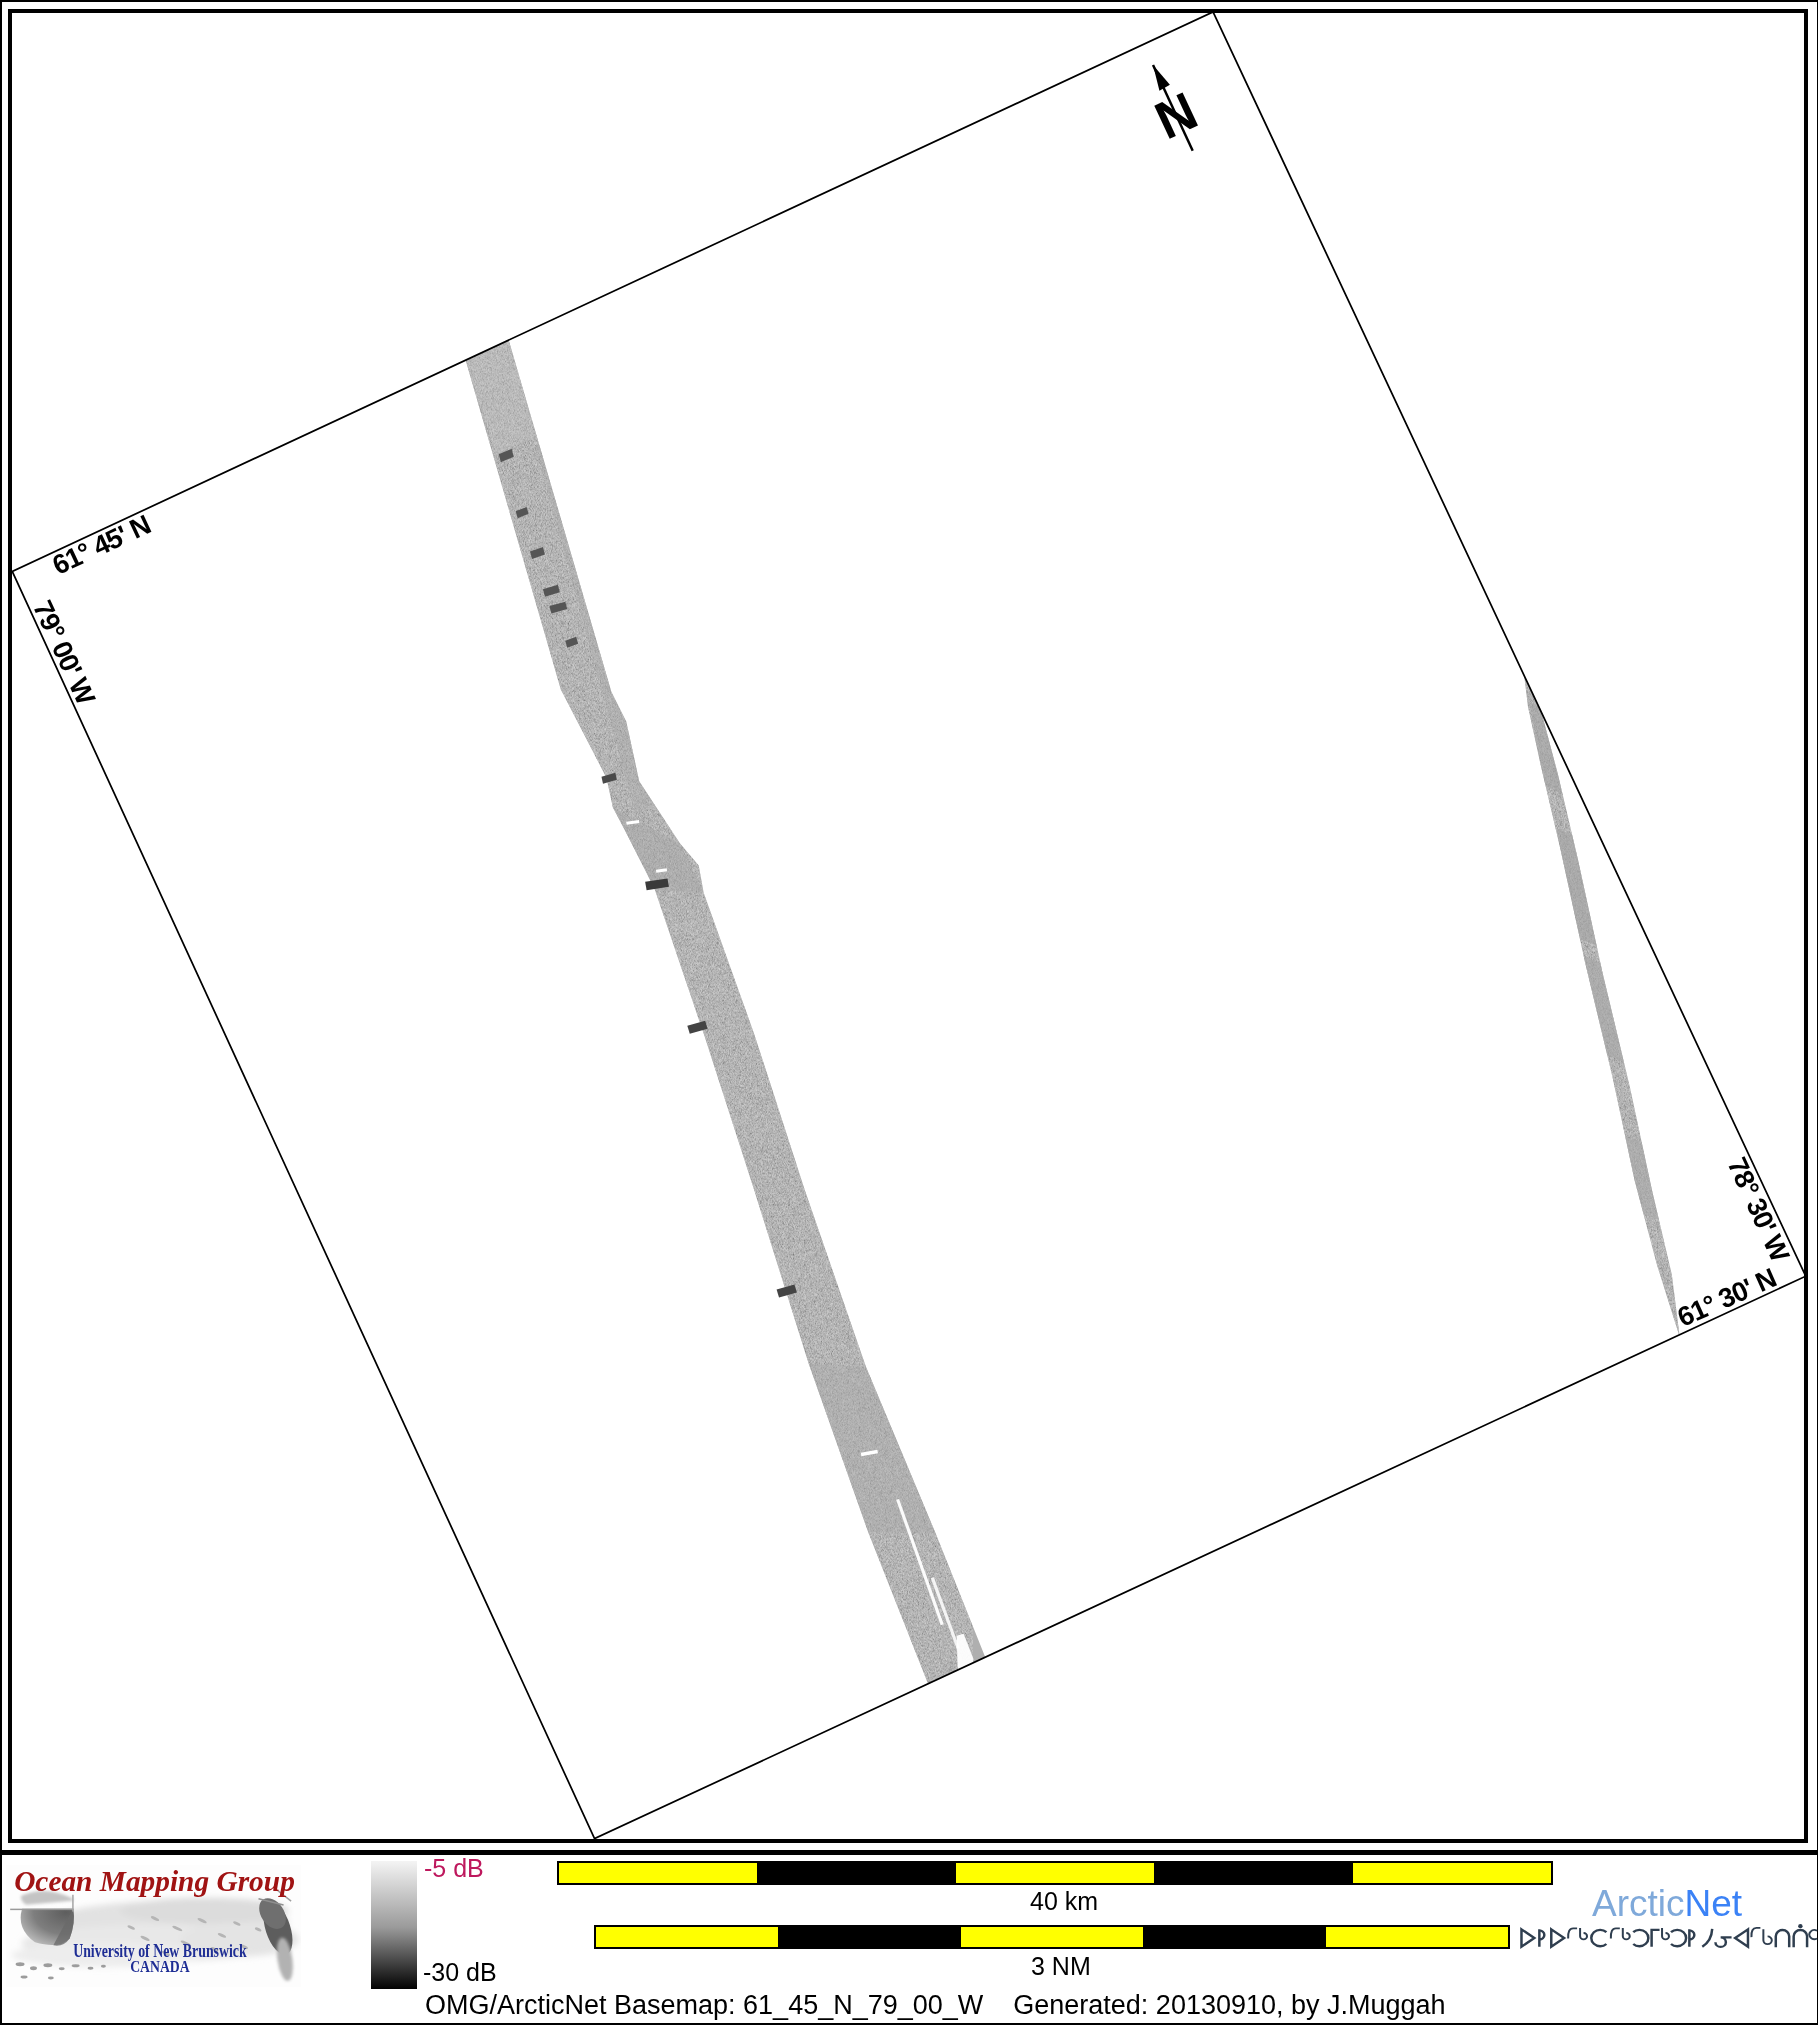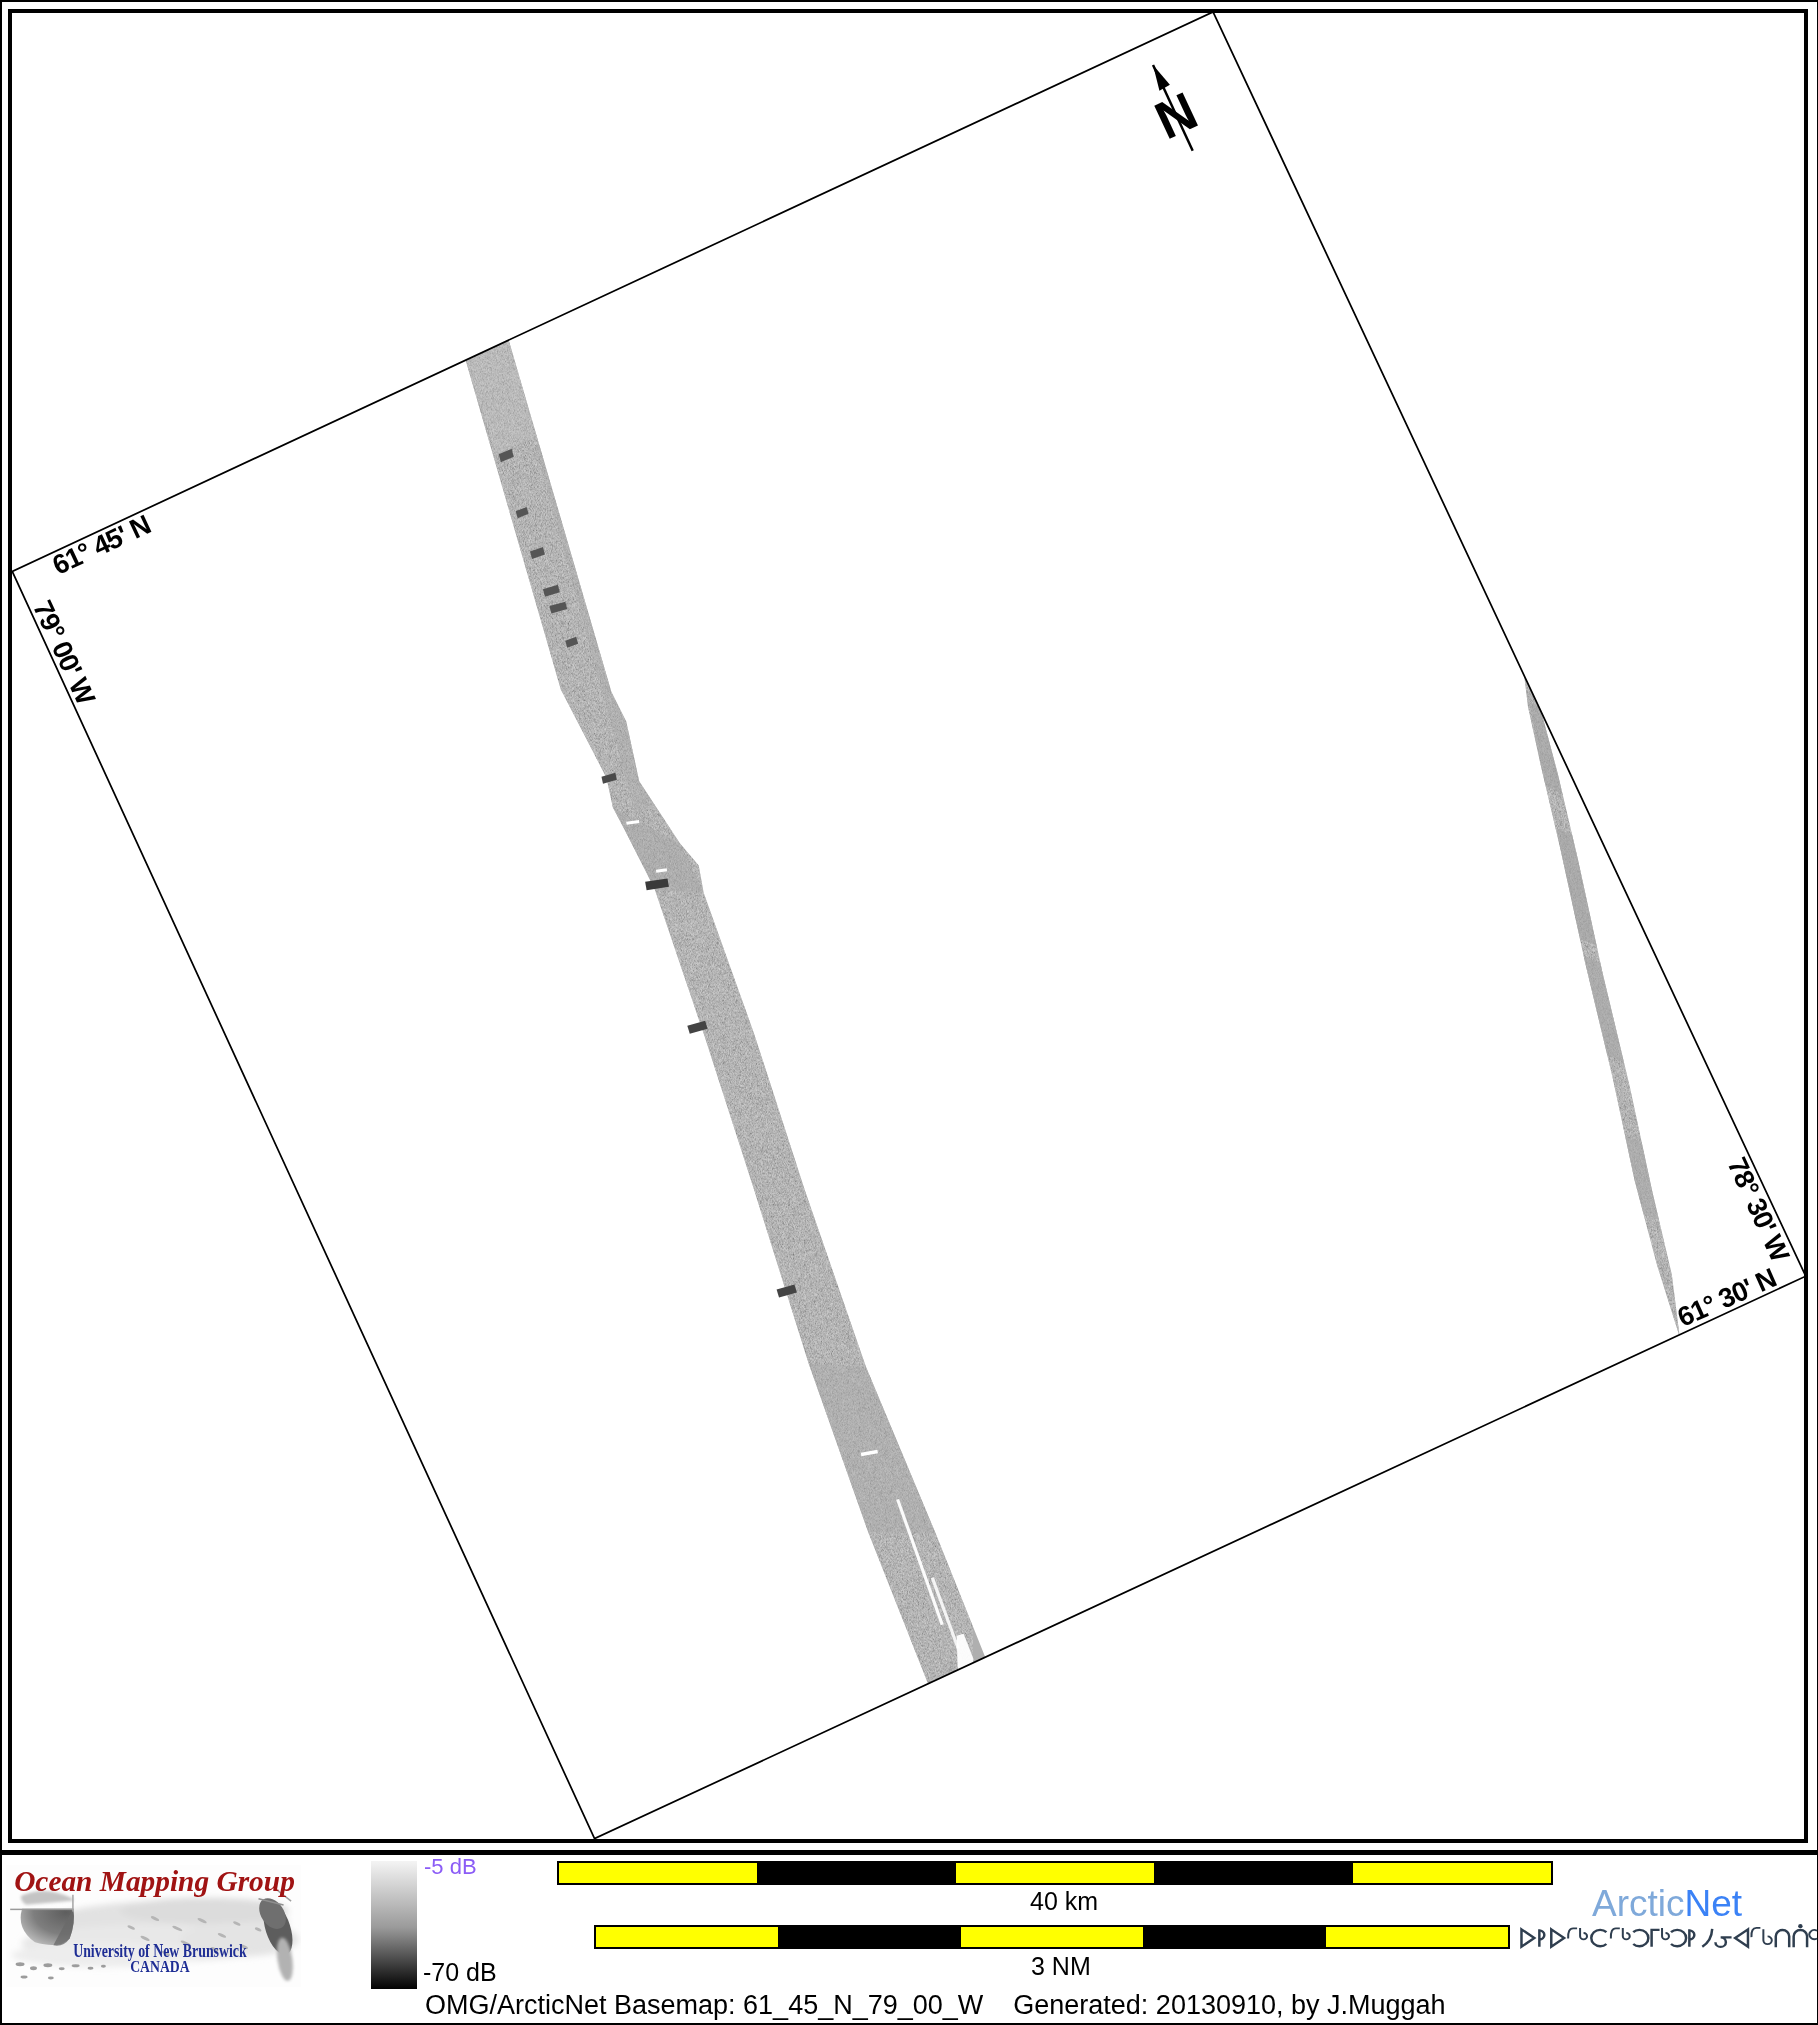--- a/index.html
+++ b/index.html
@@ -160,23 +160,23 @@
     <rect x="544" y="60" width="34" height="3" transform="rotate(38 560 62)" fill="#9f9f9f"></rect>
   </g>
 
   <text x="16" y="52" font-family="'Liberation Serif',serif" font-style="italic" font-weight="bold" font-size="58" fill="#a01313" textLength="566" lengthAdjust="spacingAndGlyphs">Ocean Mapping Group</text>
   <text x="310" y="185" text-anchor="middle" font-family="'Liberation Serif',serif" font-weight="bold" font-size="36" fill="#1e2d94" textLength="350" lengthAdjust="spacingAndGlyphs">University of New Brunswick</text>
   <text x="310" y="216" text-anchor="middle" font-family="'Liberation Serif',serif" font-weight="bold" font-size="35" fill="#1e2d94" textLength="120" lengthAdjust="spacingAndGlyphs">CANADA</text>
 </svg>
 
 <div class="abs" style="left:371px;top:1861px;width:46px;height:128px;background:linear-gradient(#f4f4f4,#9a9a9a 52%,#020202)"></div>
 
-<div class="abs" style="left:424px;top:1854px;font-size:22px;color:#8b5cf6">-5 dB</div>
-
-<div class="abs" style="left:423px;top:1958px;font-size:25px;color:#000">-70 dB</div>
+<div class="abs" style="left:424px;top:1854px;font-size:25px;color:#be185d">-5 dB</div>
+
+<div class="abs" style="left:423px;top:1958px;font-size:25px;color:#000">-30 dB</div>
 
 <div class="abs" style="left:557px;top:1861px;width:996px;height:24px;border:2px solid #000;box-sizing:border-box;background:repeating-linear-gradient(90deg,#ffff00 0,#ffff00 198px,#000 198px,#000 397px)"></div>
 
 <div class="abs" style="left:1030px;top:1887px;font-size:25px;color:#000">40 km</div>
 
 <div class="abs" style="left:594px;top:1925px;width:916px;height:24px;border:2px solid #000;box-sizing:border-box;background:repeating-linear-gradient(90deg,#ffff00 0,#ffff00 182px,#000 182px,#000 365px)"></div>
 
 <div class="abs" style="left:1031px;top:1952px;font-size:25px;color:#000">3 NM</div>
 
 <div class="abs" style="left:1592px;top:1883px;font-size:37px;color:#7fa9da">Arctic<span style="color:#3b82f6">Net</span></div>

